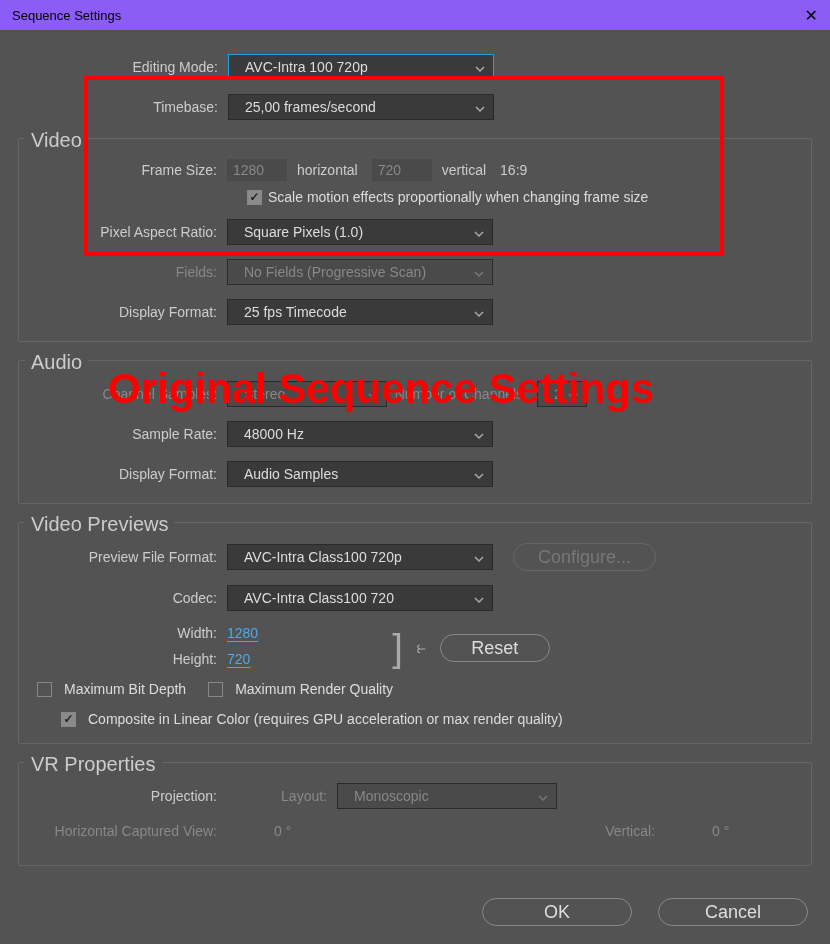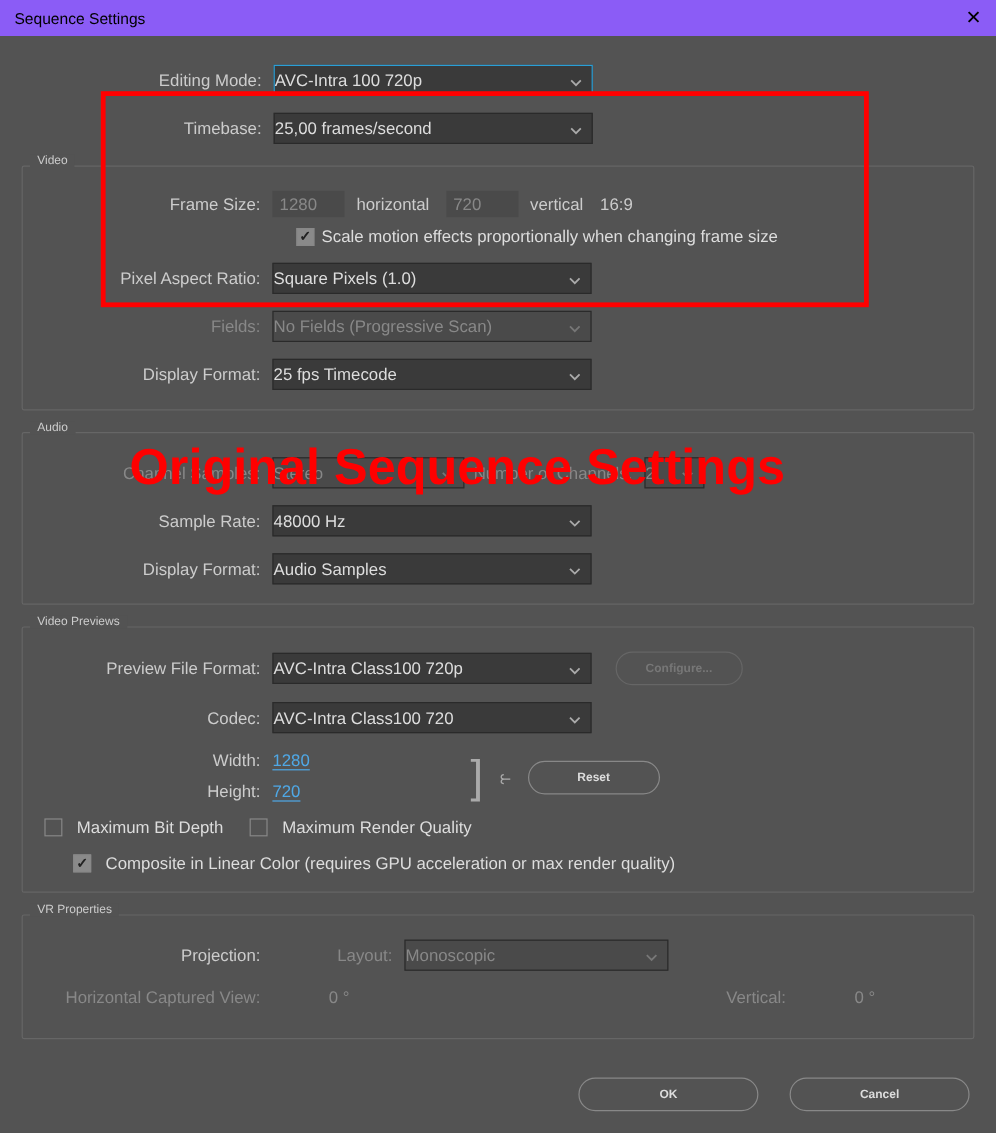--- a/index.html
+++ b/index.html
@@ -6,38 +6,38 @@
 body { background: #535353; color: #ddd; font-size: 14px; width: 830px; height: 944px; overflow: hidden; position: relative; }
 .titlebar { background: #8b5cf6; color: #000; height: 30px; display: flex; align-items: center; justify-content: space-between; padding: 0 12px; }
 .titlebar .title { font-size: 13px; }
 .titlebar .close { font-size: 16px; cursor: pointer; }
 .dialog-body { padding: 10px 18px; position: relative; }
 .hl-box { position: absolute; border: 4px solid #ff0000; left: 84px; top: 46px; width: 640px; height: 180px; pointer-events: none; z-index: 5; }
 .overlay-text { position: absolute; left: 108px; top: 335px; font-size: 42px; color: #ff0000; font-weight: bold; z-index: 6; pointer-events: none; }
 .row { display: flex; align-items: center; margin-bottom: 14px; }
 .label { width: 210px; text-align: right; padding-right: 10px; color: #ccc; font-size: 14px; }
 .label.dim { color: #888; }
-.dropdown { position: relative; background: #3a3a3a; border: 1px solid #2a2a2a; height: 26px; display: flex; align-items: center; padding: 0 0; width: 266px; cursor: pointer; text-align: right; }
+.dropdown { position: relative; background: #3a3a3a; border: 1px solid #2a2a2a; height: 26px; display: flex; align-items: center; padding: 0 16px; width: 266px; cursor: pointer; text-align: right; }
 .dropdown.highlighted { border: 1px solid #2a9fd6; }
 .dropdown.disabled { background: #4a4a4a; color: #888; cursor: default; }
 .dropdown .chev { position: absolute; right: 8px; top: 6px; color: #aaa; }
 .dropdown.narrow { width: 160px; }
 .dropdown.tiny { width: 50px; }
 .dropdown.wide { width: 220px; }
 .num-input { background: #3a3a3a; border: none; color: #ddd; width: 60px; height: 22px; padding: 2px 6px; font-size: 14px; }
 .num-input.disabled { background: #4a4a4a; color: #888; }
 .static { color: #ccc; margin-right: 14px; }
 .static.blue { color: #4fa8e6; text-decoration: underline; text-underline-offset: 3px; }
 .static.dim { color: #888; }
 .check { width: 15px; height: 15px; border: 1px solid #888; margin-right: 6px; display: inline-flex; align-items: center; justify-content: center; background: #535353; cursor: pointer; }
 .check.on { background: #8a8a8a; }
 .check.on::after { content: "✓"; font-size: 12px; color: #222; font-weight: bold; }
 .fieldset { border: 1px solid #666; border-radius: 2px; padding: 20px 12px 12px 12px; margin: 18px 0 8px 0; position: relative; }
-.fieldset .legend { position: absolute; top: -10px; left: 6px; background: #535353; padding: 0 6px; color: #ccc; font-size: 10px; }
-.btn { background: transparent; border: 1px solid #888; color: #ddd; border-radius: 14px; height: 28px; padding: 0 24px; cursor: pointer; font-size: 10px; font-weight: bold; }
+.fieldset .legend { position: absolute; top: -10px; left: 6px; background: #535353; padding: 0 6px; color: #ccc; font-size: 20px; }
+.btn { background: transparent; border: 1px solid #888; color: #ddd; border-radius: 14px; height: 28px; padding: 0 24px; cursor: pointer; font-size: 18px; }
 .btn.disabled { color: #777; border-color: #666; cursor: default; }
 .footer { position: absolute; bottom: 18px; right: 22px; display: flex; gap: 26px; }
 .footer .btn { width: 150px; text-align: center; }
 .bracket { font-size: 38px; color: #aaa; font-weight: 100; line-height: 0.7; }
 .link-icon { color: #aaa; font-size: 16px; }
 .chk-row { display: flex; align-items: center; margin: 10px 0 0 6px; gap: 6px; }
 svg.chevron { width: 10px; height: 10px; }
 </style>
 </head>
 <body>

